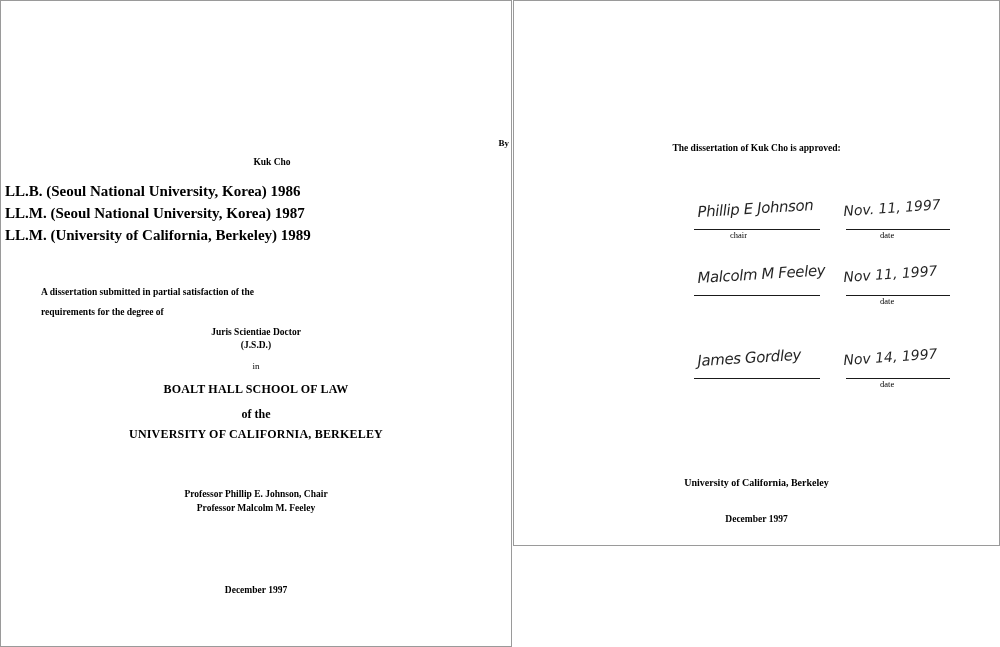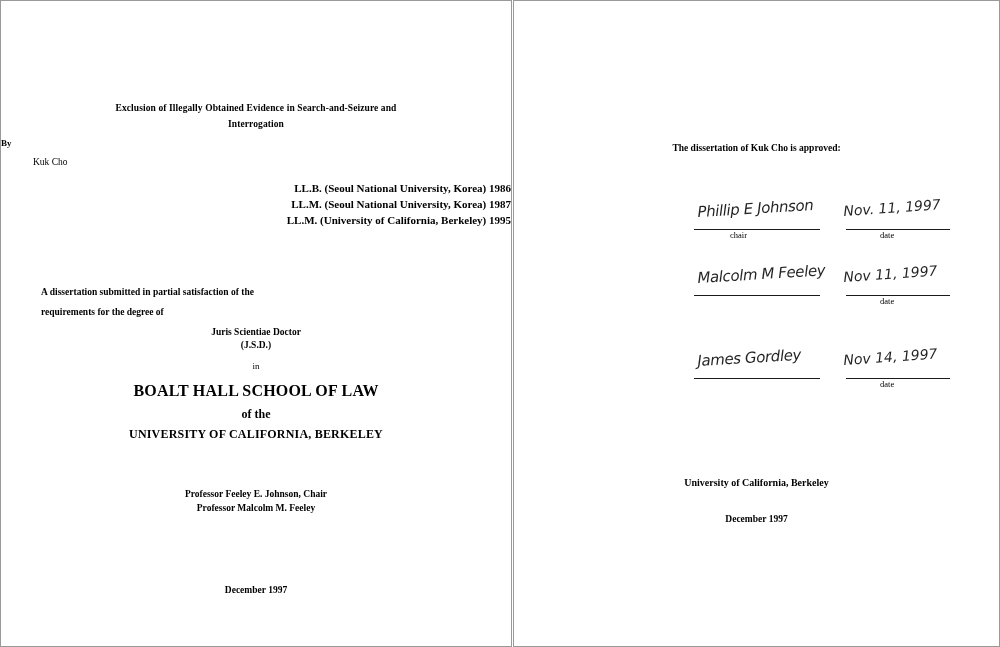--- a/index.html
+++ b/index.html
@@ -28,21 +28,21 @@
     box-sizing: border-box;
     overflow: hidden;
   }
   .page-left {
     width: 512px;
     height: 647px;
     margin: 0;
   }
   .page-right {
     width: 487px;
-    height: 647px;
+    height: 546px;
     margin-left: 1px;
   }
   .inner {
     position: absolute;
     inset: 0;
   }
 
   
   .tp-title {
     position: absolute;
@@ -50,40 +50,41 @@
     right: 60px;
     top: 100px;
     text-align: center;
     font-size: 9.5px;
     font-weight: bold;
     line-height: 1.65;
     letter-spacing: 0.1px;
   }
   .tp-by {
     position: absolute;
-    left: 0; right: 12px;
+    left: 0; right: 2px;
     top: 137px;
-    text-align: left;
+    text-align: right;
     font-size: 9px;
     font-weight: bold;
   }
   .tp-author {
     position: absolute;
     left: 0; right: 0;
     top: 156px;
-    font-size: 9.5px;
-    font-weight: normal;
+    text-align: center;
+    font-size: 9.5px;
+    font-weight: bold;
     margin-left: 32px;
   }
   .tp-degrees {
     position: absolute;
     left: 4px; right: 0;
     top: 180px;
-    text-align: right;
-    font-size: 11px;
+    text-align: left;
+    font-size: 15px;
     font-weight: bold;
     line-height: 1.45;
   }
   .tp-block-a {
     position: absolute;
     left: 40px; right: 40px;
     top: 281px;
     text-align: left;
     font-size: 9.5px;
     font-weight: bold;
@@ -104,21 +105,21 @@
     top: 360px;
     text-align: center;
     font-size: 9px;
     font-weight: normal;
   }
   .tp-school {
     position: absolute;
     left: 0; right: 0;
     top: 381px;
     text-align: center;
-    font-size: 16px;
+    font-size: 12px;
     font-weight: bold;
     letter-spacing: 0.2px;
   }
   .tp-of-the {
     position: absolute;
     left: 0; right: 0;
     top: 406px;
     text-align: center;
     font-size: 12px;
     font-weight: bold;
@@ -228,33 +229,29 @@
   }
 </style>
 </head>
 <body>
 
 <div class="scan">
 
   <div class="page page-left">
     <div class="inner">
 
-      <div class="tp-title">
-        <div>Exclusion of Illegally Obtained Evidence in Search-and-Seizure and</div>
-        <div>Interrogation</div>
-      </div>
 
       <div class="tp-by">By</div>
 
       <div class="tp-author">Kuk Cho</div>
 
       <div class="tp-degrees">
         <div>LL.B. (Seoul National University, Korea) 1986</div>
         <div>LL.M. (Seoul National University, Korea) 1987</div>
-        <div>LL.M. (University of California, Berkeley) 1995</div>
+        <div>LL.M. (University of California, Berkeley) 1989</div>
       </div>
 
       <div class="tp-block-a">
         <div>A dissertation submitted in partial satisfaction of the</div>
         <div>requirements for the degree of</div>
       </div>
 
       <div class="tp-degree-name">
         <div>Juris Scientiae Doctor</div>
         <div>(J.S.D.)</div>
@@ -263,21 +260,21 @@
       <div class="tp-in">in</div>
 
       <div class="tp-school">BOALT HALL SCHOOL OF LAW</div>
 
       <div class="tp-of-the">of the</div>
 
       <div class="tp-university">UNIVERSITY OF CALIFORNIA, BERKELEY</div>
 
 
       <div class="tp-committee-list">
-        <div>Professor Feeley E. Johnson, Chair</div>
+        <div>Professor Phillip E. Johnson, Chair</div>
         <div>Professor Malcolm M. Feeley</div>
       </div>
 
       <div class="tp-date">December 1997</div>
 
     </div>
   </div>
 
   <div class="page page-right">
     <div class="inner">

